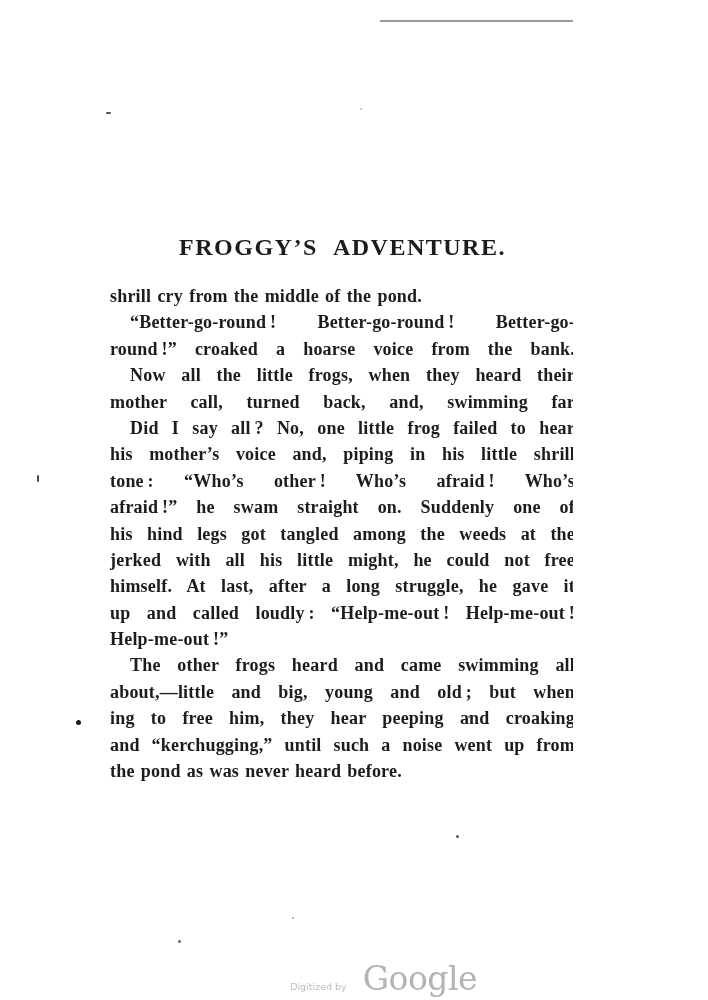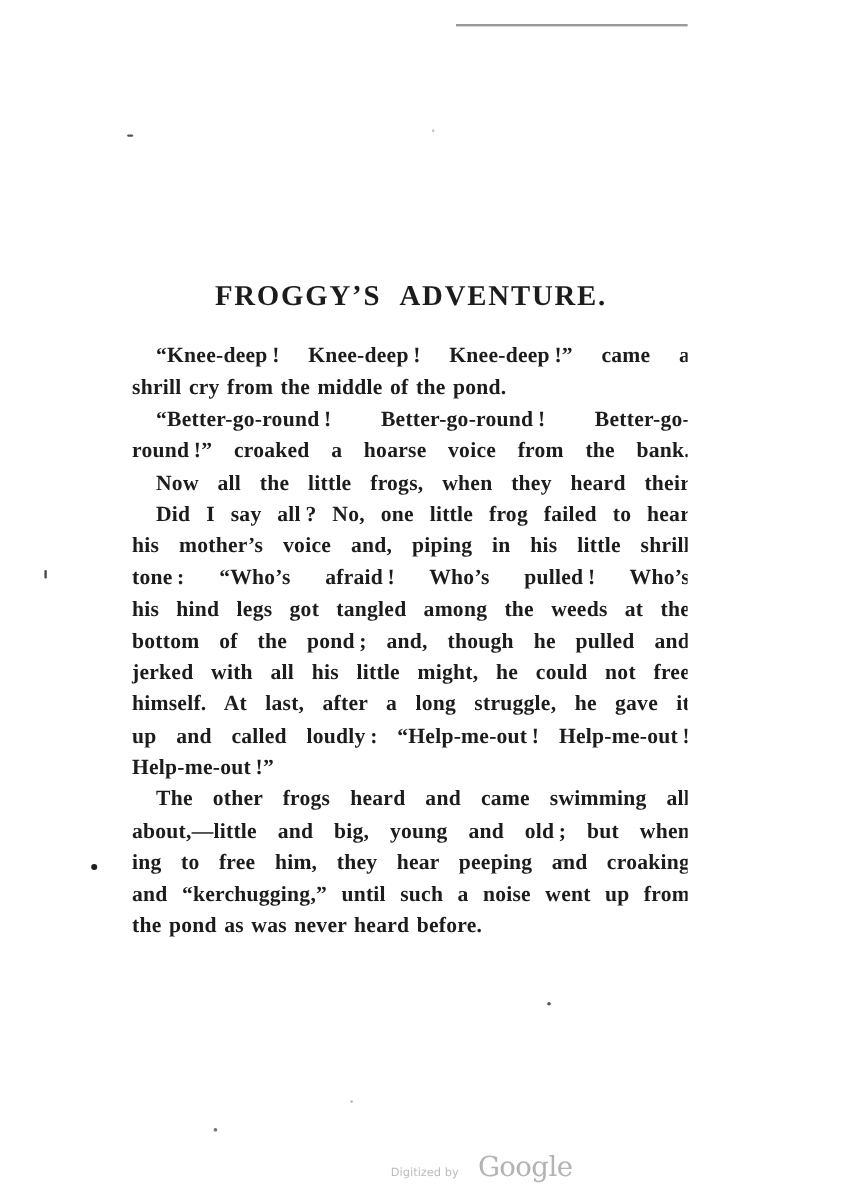--- a/index.html
+++ b/index.html
@@ -62,50 +62,50 @@
     align-items: baseline;
     gap: 16px;
   }
   #wm-prefix {
     font-family: "DejaVu Sans", sans-serif;
     font-size: 9.5px;
     color: #bdbdbd;
   }
   #wm-brand {
     font-family: "DejaVu Serif", serif;
-    font-size: 23px;
+    font-size: 33px;
     color: #b3b3b3;
     letter-spacing: -0.5px;
     line-height: 1;
   }
   
   .artifact { position: absolute; }
 </style>
 </head>
 <body>
 
 <div id="page">
 
   <div class="artifact" style="left:380px; top:0; width:328px; height:1.5px; background:#9a9a9a;"></div>
   <div class="artifact" style="left:620px; top:0; width:32px; height:4px; background:#3d3d3d; border-radius:1px;"></div>
   <div class="artifact" style="left:699px; top:0; width:9px; height:3px; background:#666;"></div>
 
   <div id="title">FROGGY’S ADVENTURE.</div>
 
   <div id="text-block">
-      <div class="line just indent">“Knee-deep ! Knee-deep ! Knee-deep !” came a</div>
       <div class="line">shrill cry from the middle of the pond.</div>
       <div class="line just indent">“Better-go-round ! Better-go-round ! Better-go-</div>
       <div class="line just">round !” croaked a hoarse voice from the bank.</div>
       <div class="line just indent">Now all the little frogs, when they heard their</div>
+      <div class="line just">mother call, turned back, and, swimming far</div>
       <div class="line just indent">Did I say all ? No, one little frog failed to hear</div>
       <div class="line just">his mother’s voice and, piping in his little shrill</div>
-      <div class="line just">tone : “Who’s afraid ! Who’s pulled ! Who’s</div>
+      <div class="line just">tone : “Who’s other ! Who’s afraid ! Who’s</div>
+      <div class="line just">afraid !” he swam straight on. Suddenly one of</div>
       <div class="line just">his hind legs got tangled among the weeds at the</div>
-      <div class="line just">bottom of the pond ; and, though he pulled and</div>
       <div class="line just">jerked with all his little might, he could not free</div>
       <div class="line just">himself. At last, after a long struggle, he gave it</div>
       <div class="line just">up and called loudly : “Help-me-out ! Help-me-out !</div>
       <div class="line">Help-me-out !”</div>
       <div class="line just indent">The other frogs heard and came swimming all</div>
       <div class="line just">about,—little and big, young and old ; but when</div>
       <div class="line just">ing to free him, they hear peeping and croaking</div>
       <div class="line just">and “kerchugging,” until such a noise went up from</div>
       <div class="line">the pond as was never heard before.</div>
     </div>

